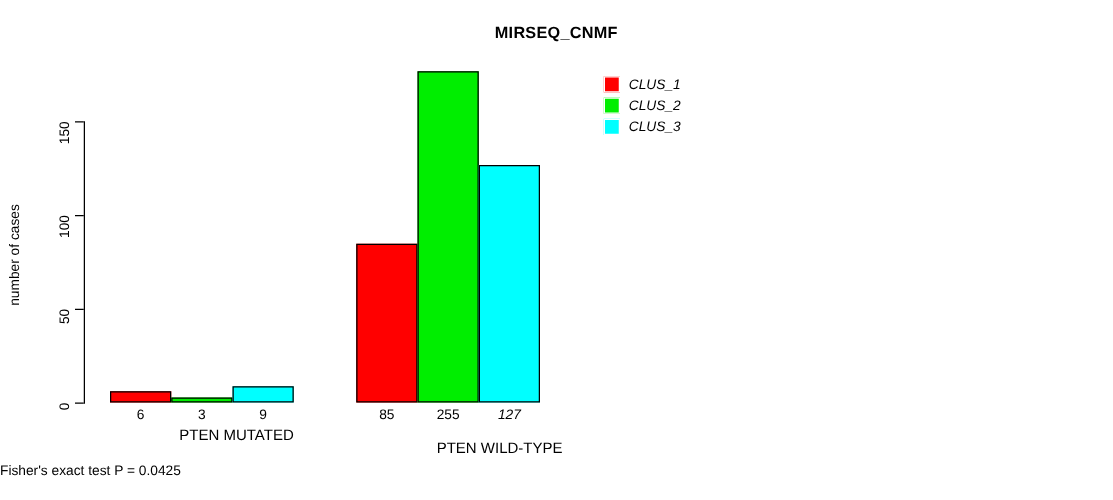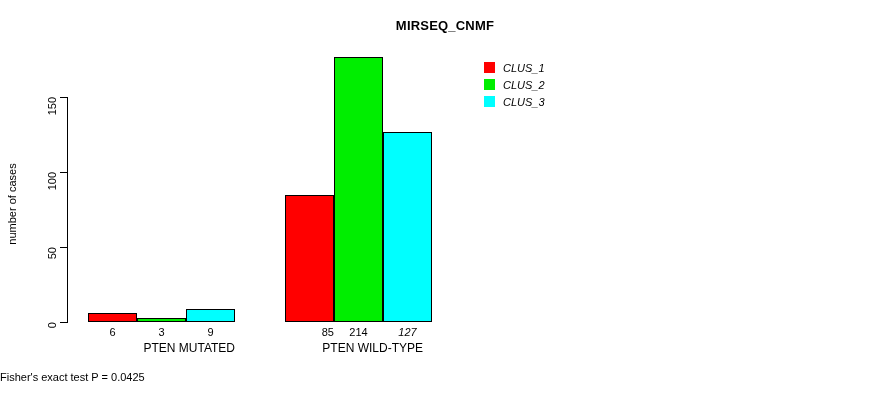--- a/index.html
+++ b/index.html
@@ -172,27 +172,27 @@
       <div class="bar" title="CLUS_3: 9" style="left: 118px; width: 49px; height: 13.5px; background: rgb(0, 255, 255);"></div>
       <div class="bar" title="CLUS_1: 85" style="left: 217px; width: 49px; height: 127.5px; background: rgb(255, 0, 0);"></div>
       <div class="bar" title="CLUS_2: 177" style="left: 266px; width: 49px; height: 265.5px; background: rgb(0, 238, 0);"></div>
       <div class="bar" title="CLUS_3: 127" style="left: 315px; width: 49px; height: 190.5px; background: rgb(0, 255, 255);"></div>
     </div>
 
   <div id="barlabels">
       <div class="barlabel" style="left: 88px; width: 49px;">6</div>
       <div class="barlabel" style="left: 137px; width: 49px;">3</div>
       <div class="barlabel" style="left: 186px; width: 49px;">9</div>
-      <div class="barlabel" style="left: 285px; width: 49px; text-align: right;">85</div>
-      <div class="barlabel" style="left: 334px; width: 49px;">214</div>
+      <div class="barlabel" style="left: 285px; width: 49px;">85</div>
+      <div class="barlabel" style="left: 334px; width: 49px;">255</div>
       <div class="barlabel" style="left: 383px; width: 49px; font-style: italic;">127</div>
     </div>
   <div id="grouplabels">
       <div class="grouplabel" style="left: 88px; width: 147px;">PTEN MUTATED</div>
-      <div class="grouplabel" style="left: 276px; width: 147px;">PTEN WILD-TYPE</div>
+      <div class="grouplabel" style="left: 303px; width: 147px; margin-top: 10px;">PTEN WILD-TYPE</div>
     </div>
 
   <div class="legend" id="legend">
       <div class="legend-row">
         <span class="legend-swatch" style="background: rgb(255, 0, 0);"></span>
         <span class="legend-text">CLUS_1</span>
       </div>
       <div class="legend-row">
         <span class="legend-swatch" style="background: rgb(0, 238, 0);"></span>
         <span class="legend-text">CLUS_2</span>

